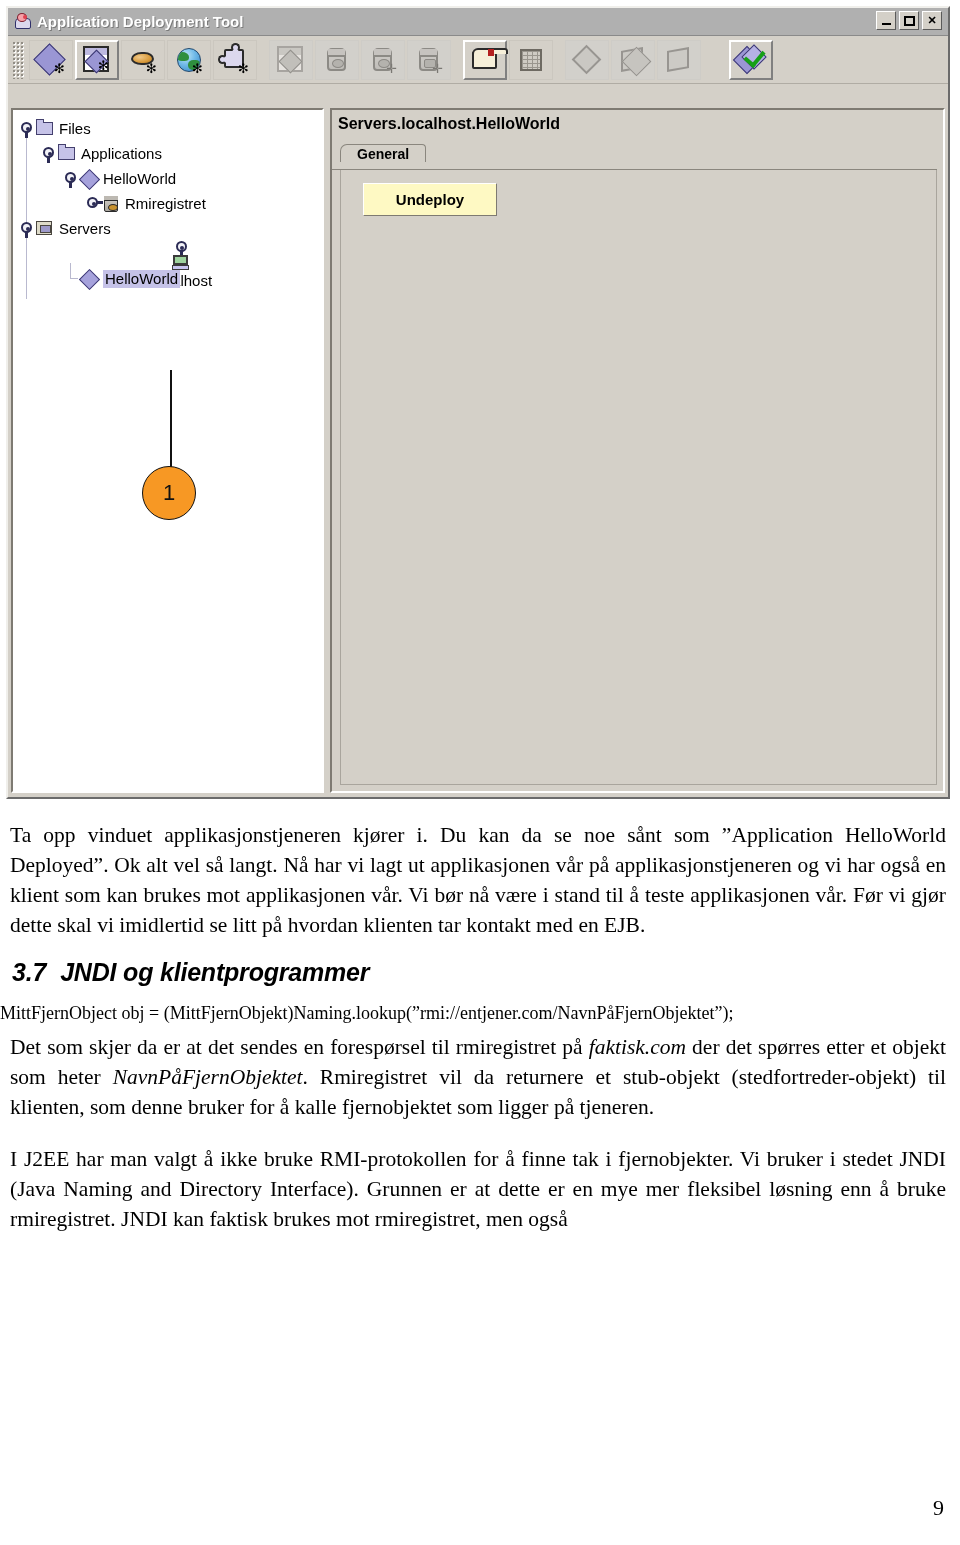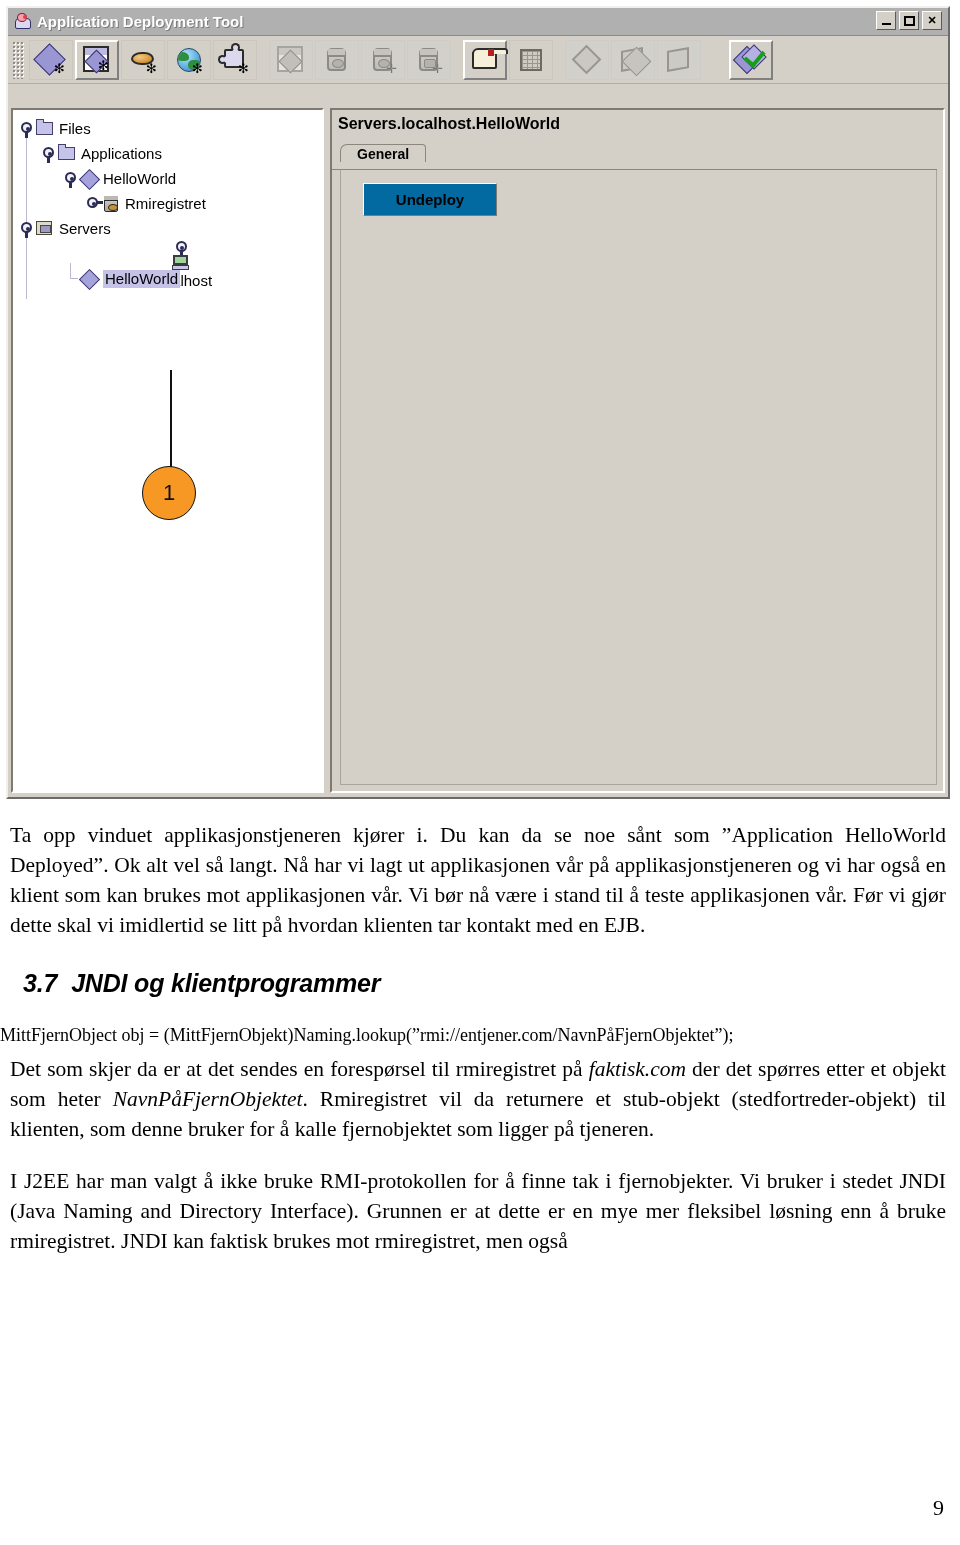--- a/index.html
+++ b/index.html
@@ -246,21 +246,21 @@
     background:#d4d0c8;border:1px solid #8a867e;border-bottom:none;
     border-top-left-radius:7px;border-top-right-radius:4px;
     display:flex;align-items:center;
     font-family:"Liberation Sans",sans-serif;font-weight:bold;font-size:14px;color:#000;
     box-sizing:border-box;
   }
   .tab-underline{position:absolute;left:0;top:59px;right:6px;height:1px;background:#8a867e;}
   .tabpane{position:absolute;left:8px;top:60px;right:6px;bottom:6px;background:#d4d0c8;border:1px solid #a9a59d;border-top:none;box-sizing:border-box;}
   .btn{
     position:absolute;left:22px;top:13px;width:134px;height:33px;
-    background:#0369a1;border:1px solid #ffffff;border-right-color:#7e7a72;border-bottom-color:#7e7a72;
+    background:#fef9c3;border:1px solid #ffffff;border-right-color:#7e7a72;border-bottom-color:#7e7a72;
     display:flex;align-items:center;justify-content:center;
     font-family:"Liberation Sans",sans-serif;font-weight:bold;font-size:15px;color:#000;
     box-sizing:border-box;
   }
 
   
   .callout-line{
     position:absolute;left:162px;top:362px;width:2px;height:100px;background:#111;
   }
   .callout-circle{
@@ -271,21 +271,21 @@
   }
 
   
   .doc{position:absolute;left:0;top:820px;width:960px;}
   p.body{
     margin:0;padding:0 14px 0 10px;
     font-family:"Liberation Serif",serif;font-size:21.5px;line-height:30px;
     text-align:justify;color:#000;
   }
   .h2{
-    margin:15px;padding:14px 0 2px 8px;
+    margin:4px;padding:14px 0 2px 8px;
     font-family:"Liberation Sans",sans-serif;font-weight:bold;font-style:italic;
     font-size:25px;color:#000;letter-spacing:-0.2px;
   }
   .h2 .num{margin-right:14px;}
   .code{
     margin:0;padding:10px 0 8px 0;text-align:left;
     font-family:"Liberation Serif",serif;font-size:18px;color:#000;
   }
   .spacer{height:22px;}
   .pagenum{

